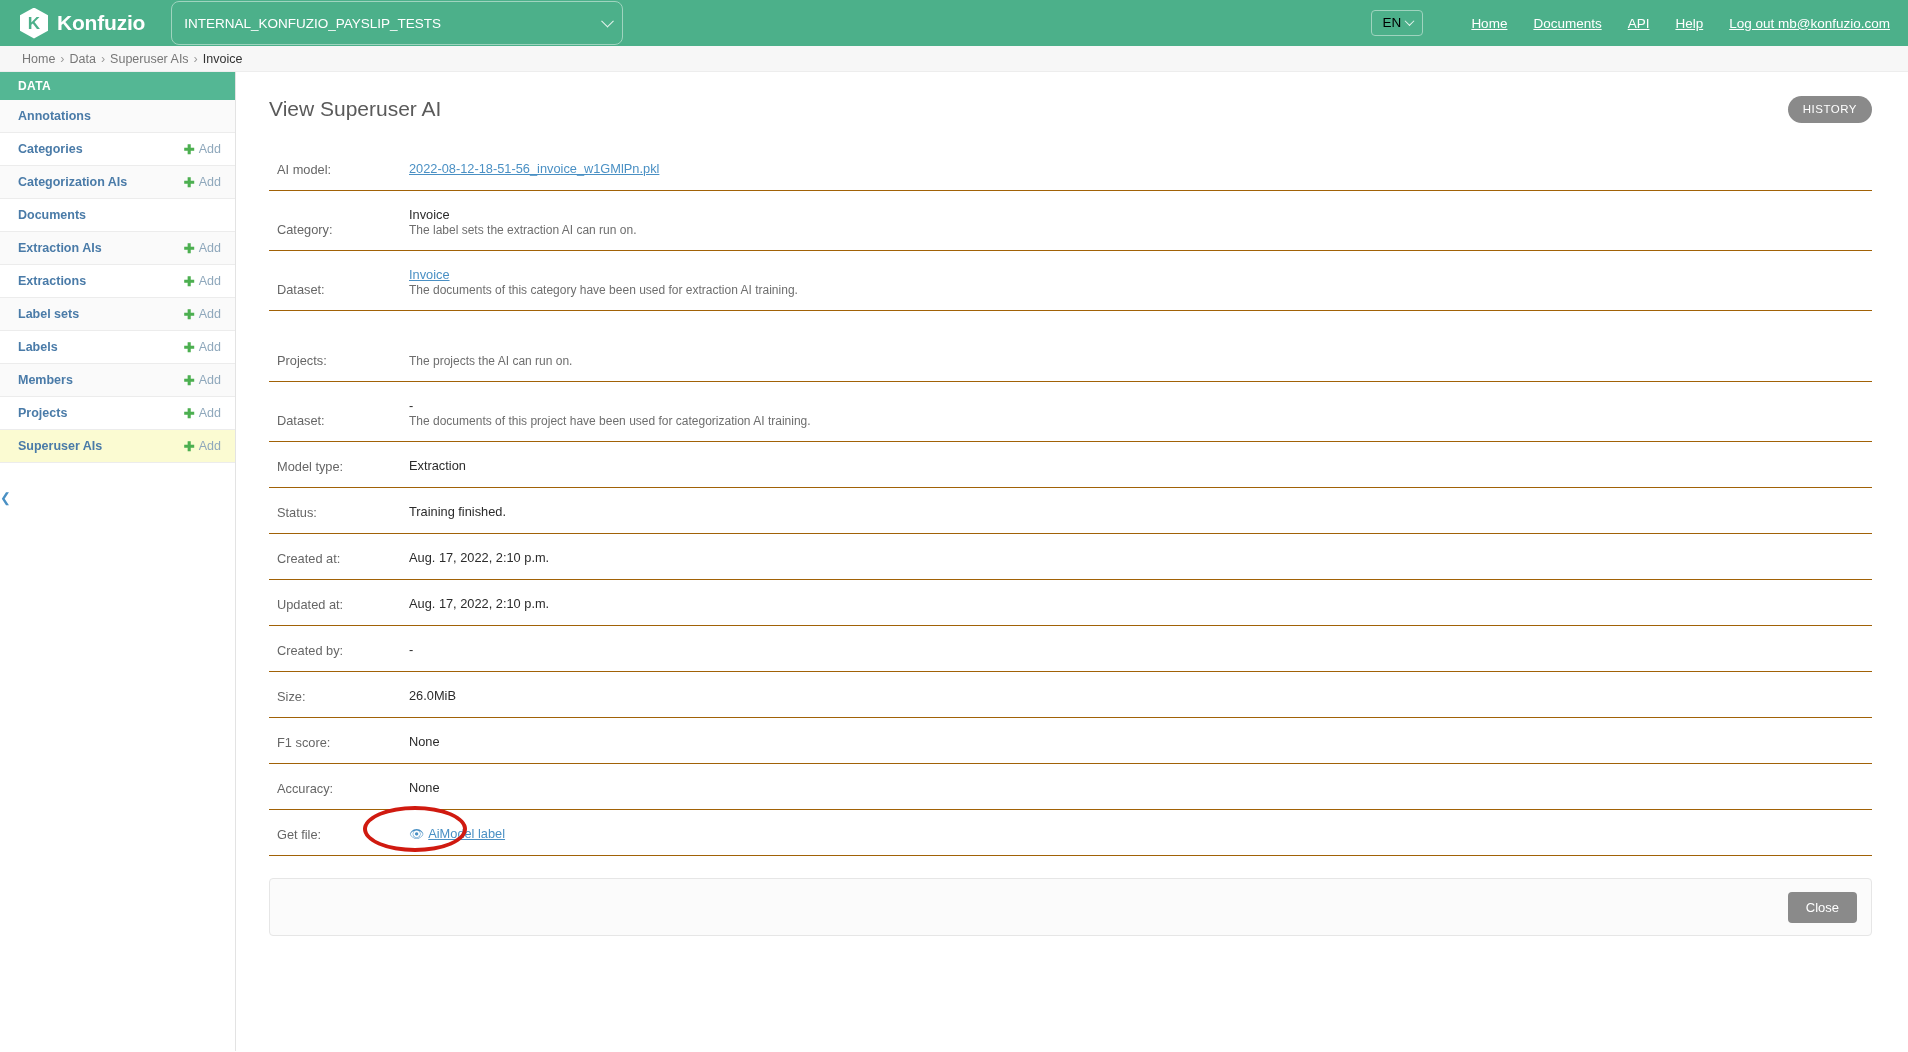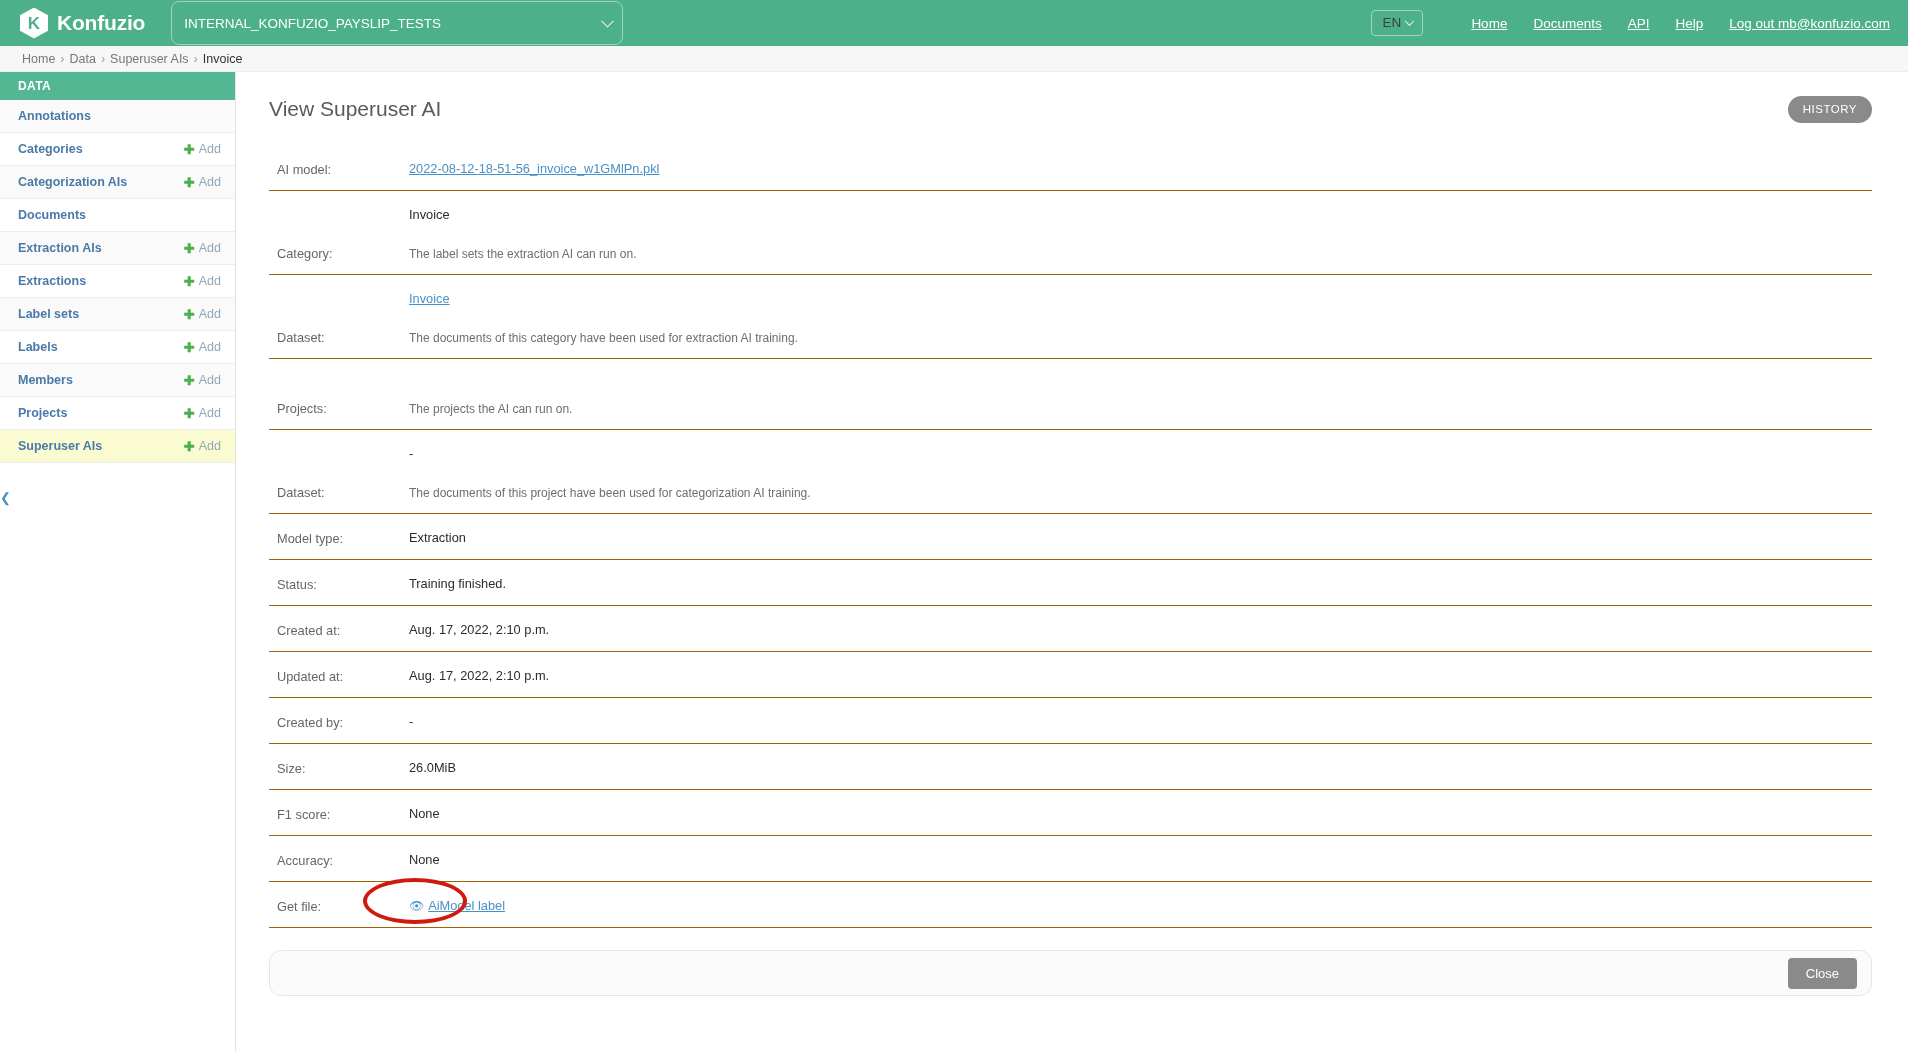--- a/index.html
+++ b/index.html
@@ -45,21 +45,21 @@
   }
   .project-select .caret {
     position: absolute; right: 10px; top: 50%; transform: translateY(-55%);
     width: 9px; height: 9px; border-right: 1.6px solid #e6f4ee; border-bottom: 1.6px solid #e6f4ee;
     transform: translateY(-70%) rotate(45deg);
   }
 
   .topnav { margin-left: auto; display: flex; align-items: center; gap: 0; }
   .lang-box {
     border: 1px solid #9fd4bf; border-radius: 4px;
-    color: #404040; font-size: 13.5px;
+    color: #000000; font-size: 13.5px;
     padding: 4px 9px 5px 11px;
     display: flex; align-items: center; gap: 5px;
     margin-right: 22px;
   }
   .lang-caret { width: 7px; height: 7px; border-right: 1.5px solid #e6f4ee; border-bottom: 1.5px solid #e6f4ee; transform: rotate(45deg) translate(-1px,-1px); }
   .topnav a {
     color: #ffffff; font-size: 13.5px; text-decoration: underline;
     margin-left: 26px; white-space: nowrap;
   }
 
@@ -133,40 +133,40 @@
     align-items: flex-end;
   }
   .drow .dlabel {
     flex: 0 0 140px;
     font-size: 12.8px; color: #666666;
     padding-left: 8px;
   }
   .drow .dvalue { flex: 1; }
   .dvalue .v { font-size: 12.8px; color: #2b2b2b; }
   .dvalue .v.link { color: #4a90c4; }
-  .dvalue .help { font-size: 12px; color: #6e6e6e; margin-top: 24px; }
+  .dvalue .help { font-size: 12px; color: #6e6e6e; margin-top: 0; }
   .dvalue .help.solo { margin-top: 29px; }
 
   .getfile-wrap { position: relative; display: inline-block; }
   .eye { color: #4a90c4; font-size: 12px; margin-right: 4px; }
   .annot-ellipse {
     position: absolute;
     left: -46px; top: -18px;
     width: 104px; height: 46px;
     border: 4px solid #d01a10;
     border-radius: 50%;
     pointer-events: none;
   }
 
   .footer-bar {
     margin-top: 22px;
     background: #fbfbfb;
     border: 1px solid #e6e6e6;
-    border-radius: 12px;
-    height: 46px;
+    border-radius: 4px;
+    height: 58px;
     display: flex; align-items: center; justify-content: flex-end;
     padding-right: 14px;
   }
   .close-btn {
     background: #8a8a8a; color: #ffffff;
     border: none; border-radius: 4px;
     font-size: 13px; padding: 8px 18px;
     cursor: pointer;
   }
 </style>

